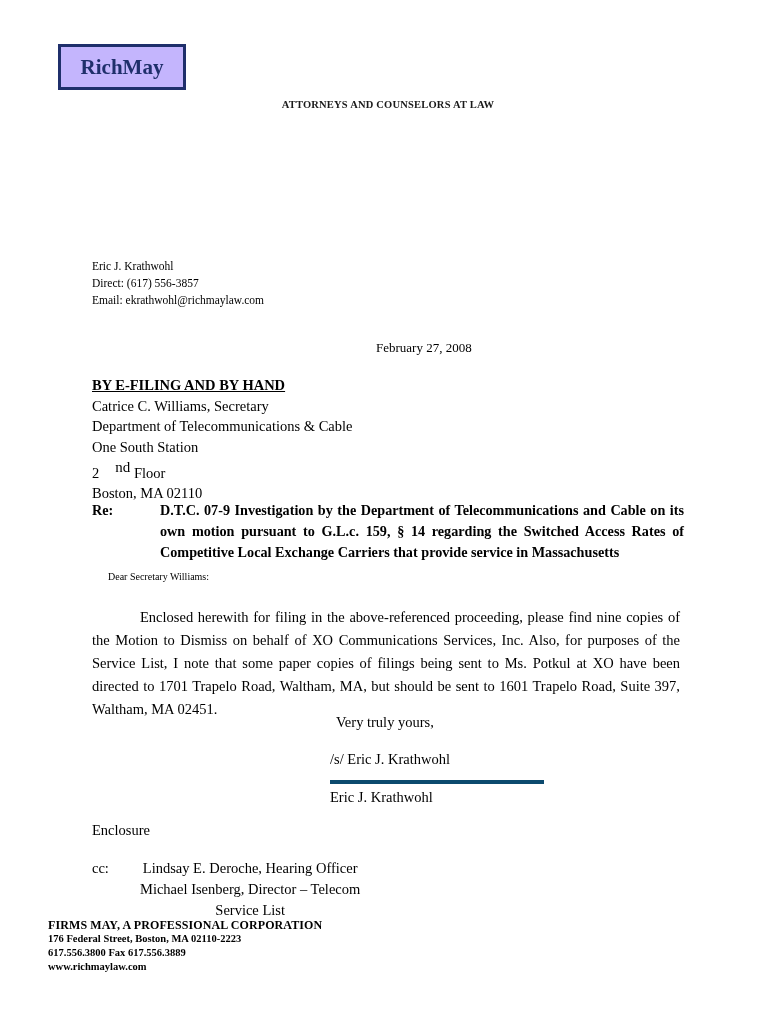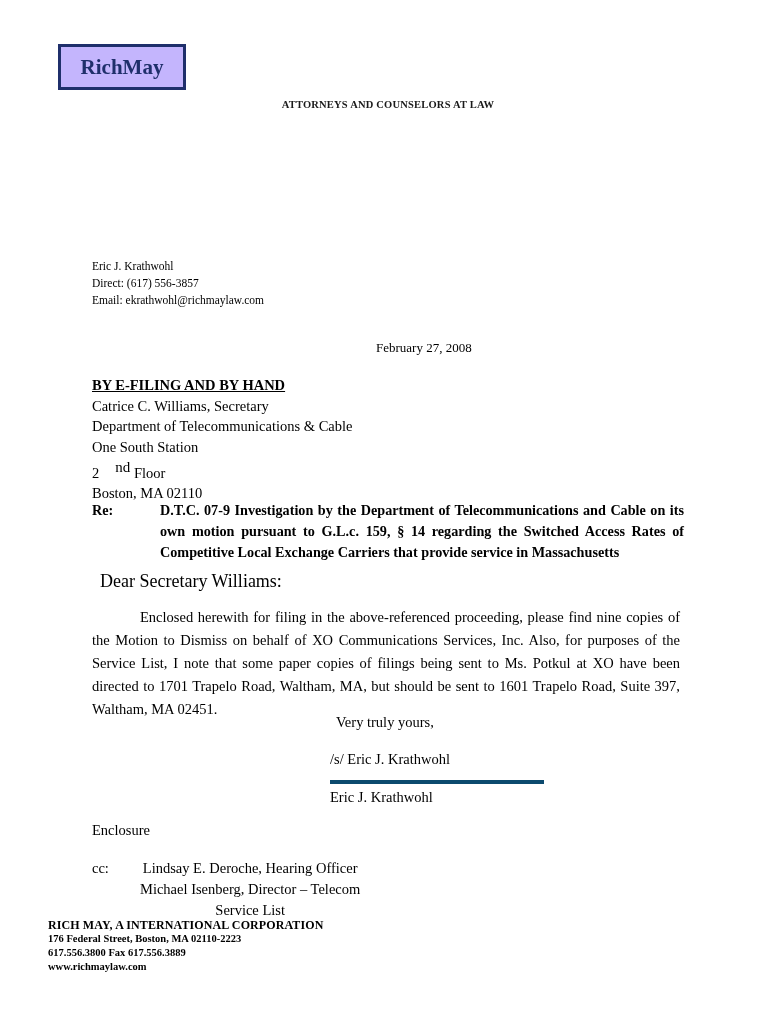--- a/index.html
+++ b/index.html
@@ -114,23 +114,23 @@
     top: 0;
     font-weight: bold;
   }
   .re-text {
     margin-left: 68px;
     text-align: justify;
   }
 
   .salutation {
     position: absolute;
-    left: 100px;
+    left: 108px;
     top: 571px;
-    font-size: 18px;
+    font-size: 10px;
   }
 
   .para {
     position: absolute;
     left: 92px;
     top: 606px;
     width: 588px;
     font-size: 14.5px;
     line-height: 23px;
     text-align: justify;
@@ -294,21 +294,21 @@
     <span class="cc-label">cc:</span>
     <div class="cc-list">
       <div>Lindsay E. Deroche, Hearing Officer</div>
       <div>Michael Isenberg, Director – Telecom</div>
       <div>Service List</div>
     </div>
   </div>
 
   <div class="footer">
     <div class="footer-left">
-      <div class="footer-firm">RICH MAY, A INTERNATIONAL CORPORATION</div>
+      <div class="footer-firm">FIRMS MAY, A PROFESSIONAL CORPORATION</div>
       <div>176 Federal Street, Boston, MA 02110-2223</div>
       <div>617.556.3800   Fax 617.556.3889</div>
       <div>www.richmaylaw.com</div>
     </div>
 
   </div>
 
 </div>
 
 </body></html>

